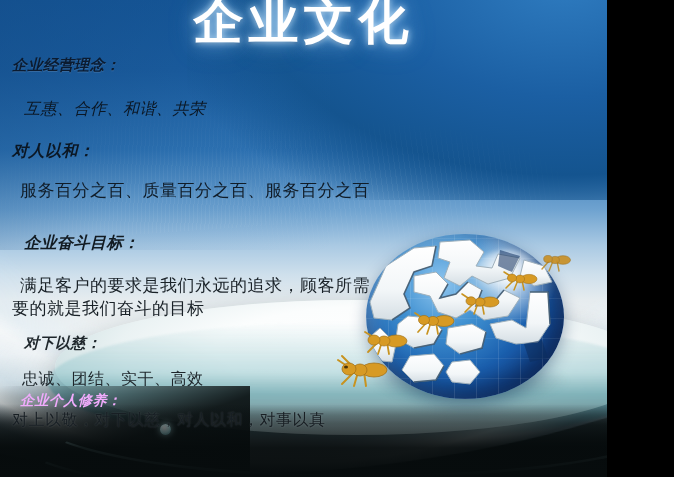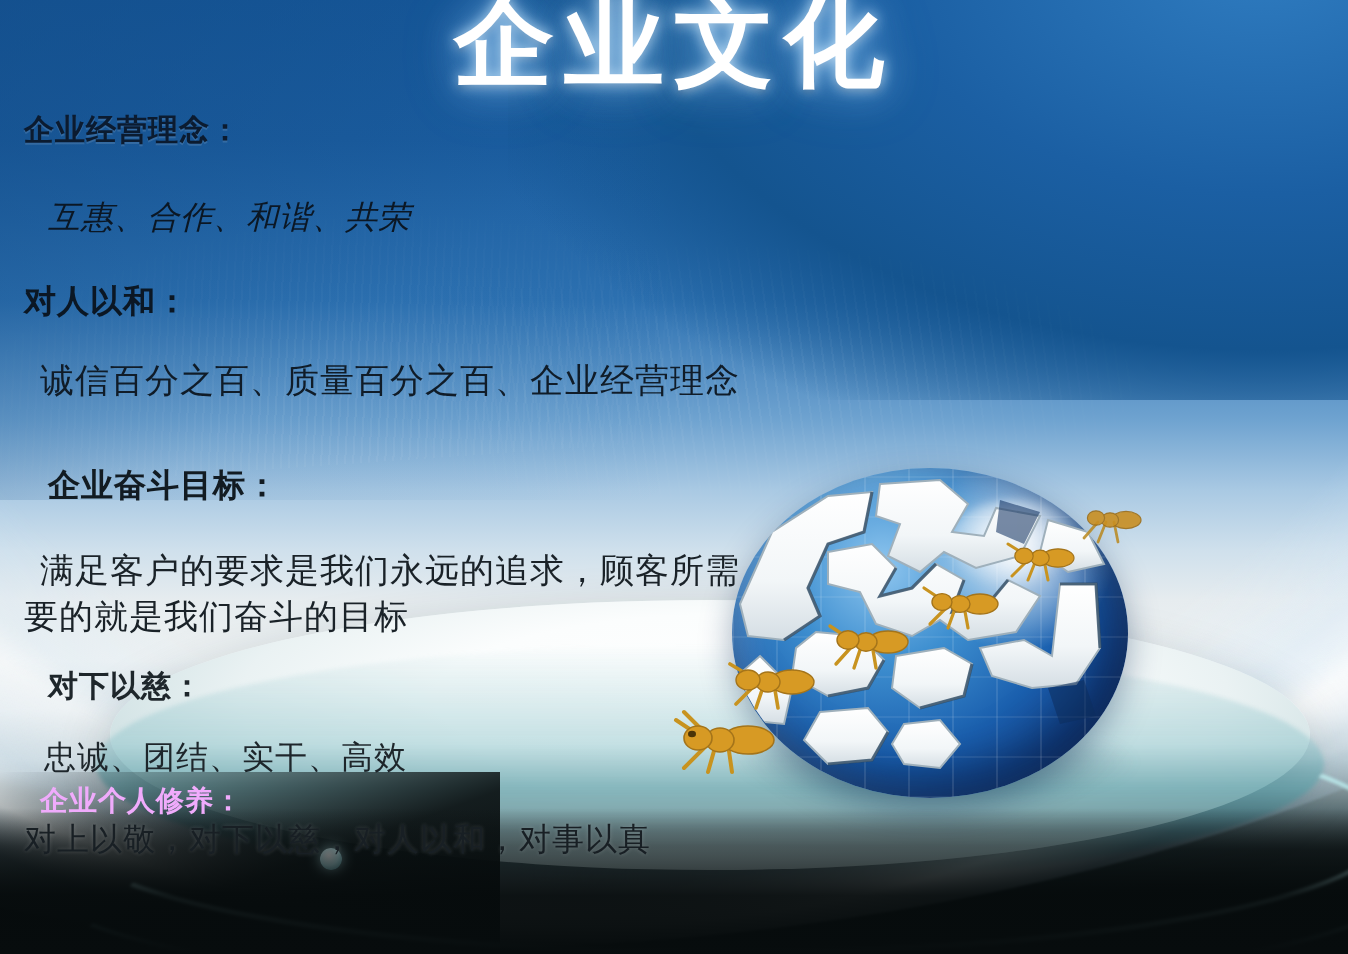--- a/index.html
+++ b/index.html
@@ -3,21 +3,21 @@
 <meta charset="utf-8">
 <title>企业文化</title>
 <style>
   html, body {
     margin: 0;
     padding: 0;
     background: #000;
   }
   #slide {
     position: relative;
-    width: 674px;
+    width: 607px;
     height: 477px;
     overflow: hidden;
     font-family: "DejaVu Serif", "Liberation Serif", serif;
     background: #0b0d0e;
   }
 
   
   .bg-base {
     position: absolute;
     inset: 0;
@@ -217,21 +217,21 @@
   .ant { position: absolute; }
 
   
   .txt {
     position: absolute;
     color: #0e1726;
     white-space: nowrap;
     font-family: "DejaVu Serif", "Liberation Serif", serif;
     letter-spacing: 0.5px;
   }
-  .t-head { font-weight: bold; }
+  .t-head { font-weight: bold; font-style: italic; }
   .title {
     position: absolute;
     left: 0; right: 0; top: -12px;
     text-align: center;
     font-size: 50px;
     font-weight: bold;
     color: #ffffff;
     letter-spacing: 5px;
     text-shadow:
       0 0 7px rgba(200,232,255,0.95),
@@ -394,21 +394,21 @@
   <div class="ring ring1"></div>
   <div class="ring-nub"></div>
   <div class="bottom-dark"></div>
 
   <div class="title">企业文化</div>
 
   <div class="txt t-head d-head1">企业经营理念：</div>
   <div class="txt d-body1">互惠、合作、和谐、共荣</div>
 
   <div class="txt t-head d-head2">对人以和：</div>
-  <div class="txt d-body2">诚信百分之百、质量百分之百、企业经营理念</div>
+  <div class="txt d-body2">服务百分之百、质量百分之百、服务百分之百</div>
 
   <div class="txt t-head d-head3">企业奋斗目标：</div>
   <div class="txt d-body3a">满足客户的要求是我们永远的追求，顾客所需</div>
   <div class="txt d-body3b">要的就是我们奋斗的目标</div>
 
   <div class="txt t-head d-head4">对下以慈：</div>
   <div class="txt d-body4">忠诚、团结、实干、高效</div>
 
   <div class="txt t-head d-head5">企业个人修养：</div>
   <div class="txt d-body5">对上以敬，对下以慈，对人以和，对事以真</div>

